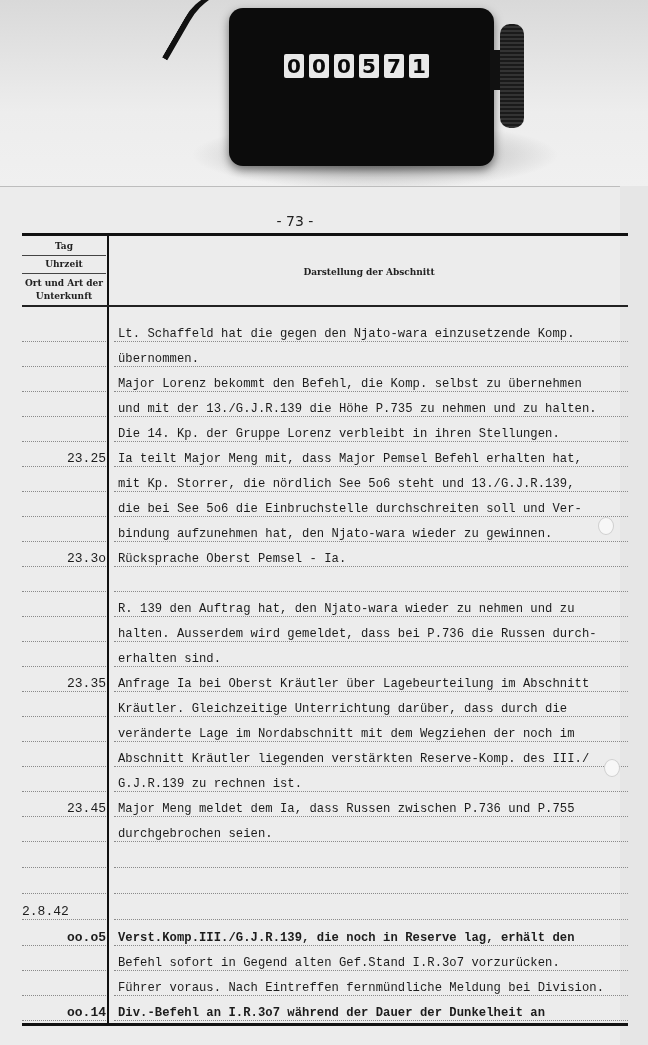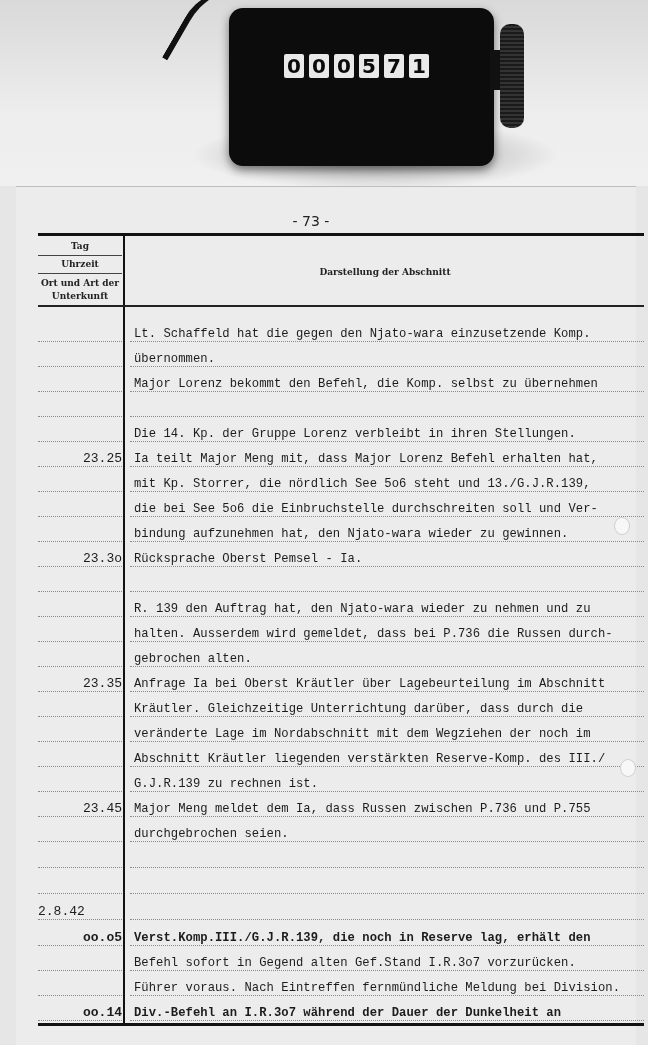--- a/index.html
+++ b/index.html
@@ -39,21 +39,21 @@
     .knob {
       position: absolute; left: 500px; top: 24px; width: 24px; height: 104px;
       background: repeating-linear-gradient(180deg, #1a1a1a 0 2px, #333 2px 4px);
       border-radius: 10px;
     }
     .knob-stem {
       position: absolute; left: 490px; top: 50px; width: 14px; height: 40px; background: #111;
     }
     
     .paper {
-      position: absolute; left: 16px; top: 186px; width: 620px; height: 859px;
+      position: absolute; left: 0; top: 186px; width: 620px; height: 859px;
       background: #ececec;
       border-top: 1px solid #bdbdbd;
     }
     .page-number {
       position: absolute; left: 0; top: 26px; width: 590px; text-align: center;
       font-family: "DejaVu Sans", sans-serif; font-size: 14px; color: #222;
     }
     .rule-thick { position: absolute; left: 22px; width: 606px; height: 3px; background: #111; }
     .rule-thin  { position: absolute; left: 22px; width: 606px; height: 1px; background: #222; }
     .col-divider { position: absolute; left: 107px; width: 2px; background: #111; }
@@ -140,32 +140,33 @@
     <div class="row" style="top:180px;">
         <div class="dot-left"></div>
         <div class="dot-right"></div>
         <span class="time"></span>
         <span class="text">Major Lorenz bekommt den Befehl, die Komp. selbst zu übernehmen</span>
       </div>
     <div class="row" style="top:205px;">
         <div class="dot-left"></div>
         <div class="dot-right"></div>
         <span class="time"></span>
+        <span class="text">und mit der 13./G.J.R.139 die Höhe P.735 zu nehmen und zu halten.</span>
       </div>
     <div class="row" style="top:230px;">
         <div class="dot-left"></div>
         <div class="dot-right"></div>
         <span class="time"></span>
         <span class="text">Die 14. Kp. der Gruppe Lorenz verbleibt in ihren Stellungen.</span>
       </div>
     <div class="row" style="top:255px;">
         <div class="dot-left"></div>
         <div class="dot-right"></div>
         <span class="time">23.25</span>
-        <span class="text">Ia teilt Major Meng mit, dass Major Lorenz Befehl erhalten hat,</span>
+        <span class="text">Ia teilt Major Meng mit, dass Major Pemsel Befehl erhalten hat,</span>
       </div>
     <div class="row" style="top:280px;">
         <div class="dot-left"></div>
         <div class="dot-right"></div>
         <span class="time"></span>
         <span class="text">mit Kp. Storrer, die nördlich See 5o6 steht und 13./G.J.R.139,</span>
       </div>
     <div class="row" style="top:305px;">
         <div class="dot-left"></div>
         <div class="dot-right"></div>
@@ -198,21 +199,21 @@
     <div class="row" style="top:430px;">
         <div class="dot-left"></div>
         <div class="dot-right"></div>
         <span class="time"></span>
         <span class="text">halten. Ausserdem wird gemeldet, dass bei P.736 die Russen durch-</span>
       </div>
     <div class="row" style="top:455px;">
         <div class="dot-left"></div>
         <div class="dot-right"></div>
         <span class="time"></span>
-        <span class="text">gebrochen alten.</span>
+        <span class="text">erhalten sind.</span>
       </div>
     <div class="row" style="top:480px;">
         <div class="dot-left"></div>
         <div class="dot-right"></div>
         <span class="time">23.35</span>
         <span class="text">Anfrage Ia bei Oberst Kräutler über Lagebeurteilung im Abschnitt</span>
       </div>
     <div class="row" style="top:505px;">
         <div class="dot-left"></div>
         <div class="dot-right"></div>

